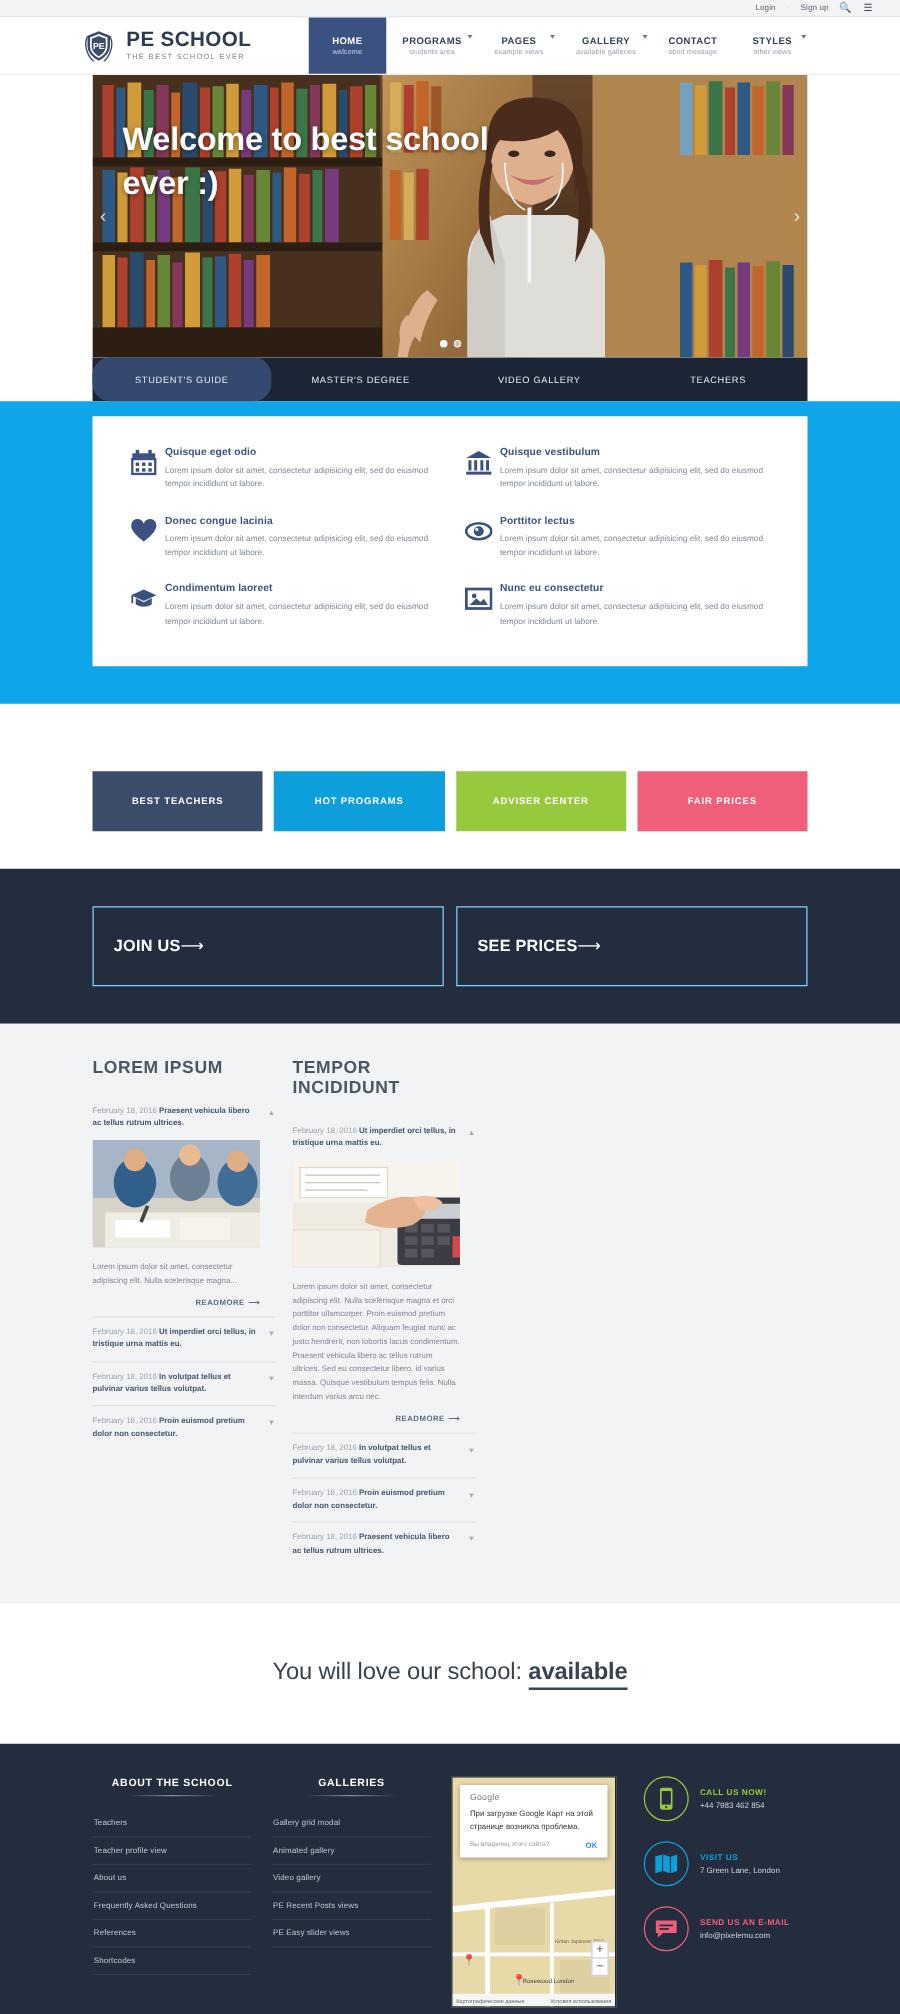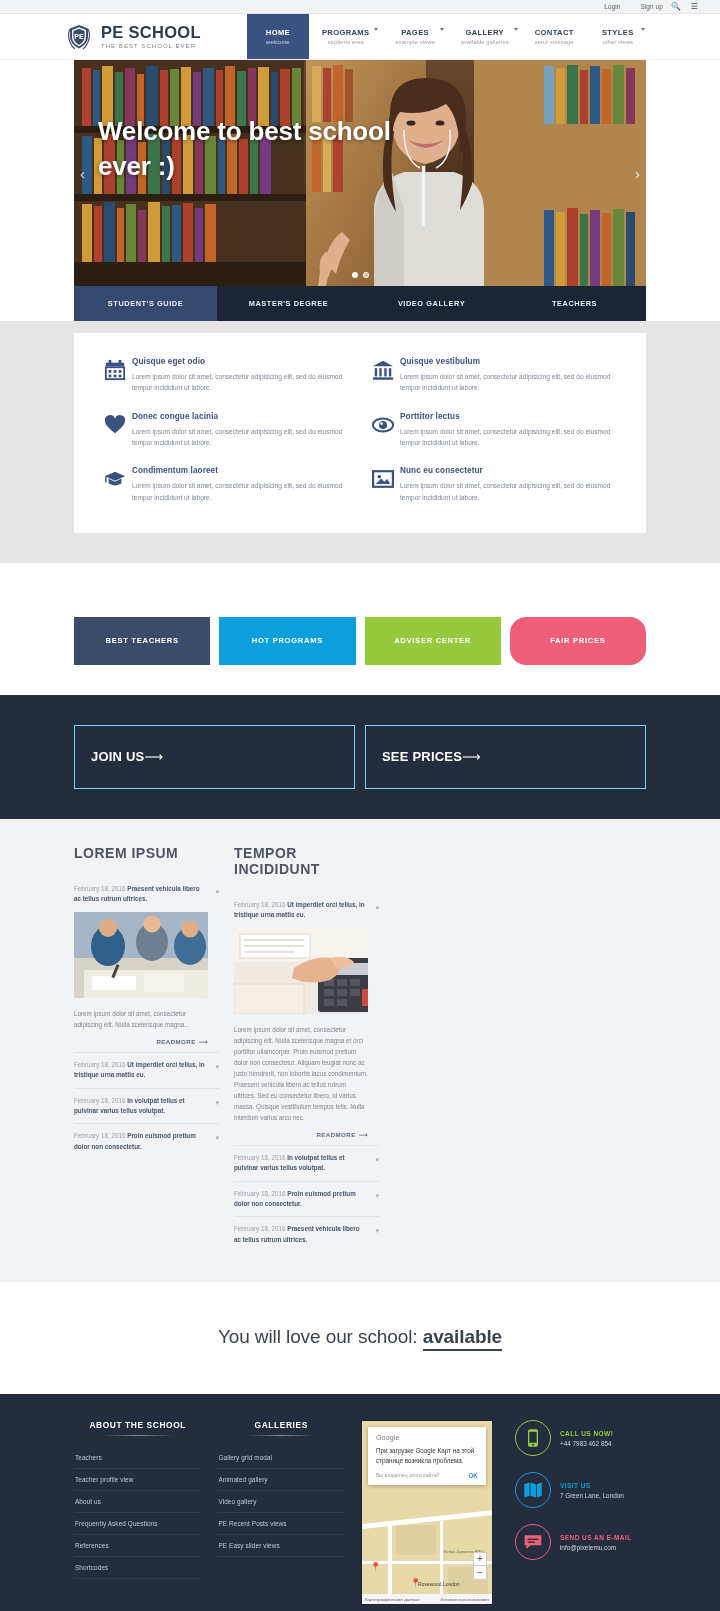--- a/index.html
+++ b/index.html
@@ -55,47 +55,47 @@
   nav.mainnav .caret {
     position:absolute; right:4px; top:14px; width:0; height:0;
     border-left:2.6px solid transparent; border-right:2.6px solid transparent;
     border-top:3.2px solid #6d7687;
   }
 
   
   .slider { position:relative; height:226px; width:572px; margin:0 auto; overflow:hidden; }
   .slide-img { position:absolute; inset:0; }
   .slide-caption {
-    position:absolute; left:24px; top:54px; width:330px;
+    position:absolute; left:24px; top:34px; width:330px;
     font-size:26px; line-height:1.33; font-weight:bold; color:#ffffff;
     text-shadow:0 1px 4px rgba(0,0,0,.45); letter-spacing:-.2px;
   }
   .sl-dots { position:absolute; bottom:8px; left:0; right:0; display:flex; justify-content:center; gap:5px; }
   .sl-dots i {
     width:6px; height:6px; border-radius:50%; background:rgba(255,255,255,.55);
     display:block; border:1px solid rgba(255,255,255,.85);
   }
   .sl-dots i.on { background:#ffffff; }
   .sl-arrow {
     position:absolute; top:50%; transform:translateY(-50%);
     color:rgba(255,255,255,.8); font-size:15px; line-height:1;
   }
   .sl-arrow.l { left:6px; } .sl-arrow.r { right:6px; }
 
   
   .tabsrow { display:flex; width:572px; margin:0 auto; height:35px; background:#1c2535; }
   .tabsrow .tab {
     flex:1; display:flex; align-items:center; justify-content:center;
-    font-size:7.4px; font-weight:bold; color:#e7ebf2; letter-spacing:.55px;
-    text-transform:uppercase; cursor:pointer;
+    font-size:7.4px; font-weight:normal; color:#e7ebf2; letter-spacing:.55px;
+    text-transform:uppercase; cursor:pointer;border-radius:14px;
   }
   .tabsrow .tab.active { background:#35496f; }
 
   
-  .featwrap { background:#e5e5e5; padding:12px 0 30px; }
+  .featwrap { background:#0ea5e9; padding:12px 0 30px; }
   .featpanel { width:572px; margin:0 auto; background:#fff; padding:16px 18px 20px; }
   .featgrid { display:flex; flex-wrap:wrap; }
   .feat { width:50%; display:flex; padding:8px 16px 10px 6px; }
   .feat .fico {
     flex:0 0 34px; display:flex; align-items:flex-start; justify-content:center;
     padding-top:2px; color:#3b5280;
   }
   .feat .ftxt { flex:1; }
   .feat .fh {
     font-size:8.2px; font-weight:bold; color:#3b5280; margin-bottom:5px; letter-spacing:.1px;
@@ -517,21 +517,21 @@
             </div>
           </div>
         </div>
     </div>
   </div>
 
   <div class="boxes" id="boxes">
       <div class="cbox" style="background: rgb(59, 76, 107);">BEST TEACHERS</div>
       <div class="cbox" style="background: rgb(13, 159, 220);">HOT PROGRAMS</div>
       <div class="cbox" style="background: rgb(150, 201, 61);">ADVISER CENTER</div>
-      <div class="cbox" style="background: rgb(239, 95, 121); border-radius: 16px;">FAIR PRICES</div>
+      <div class="cbox" style="background: rgb(239, 95, 121);">FAIR PRICES</div>
     </div>
 
   <div class="ctaband">
     <div class="ctarow" id="ctarow">
         <div class="ctabtn">
           <span class="lbl">JOIN US</span>
           <span class="arw">⟶</span>
         </div>
         <div class="ctabtn">
           <span class="lbl">SEE PRICES</span>

